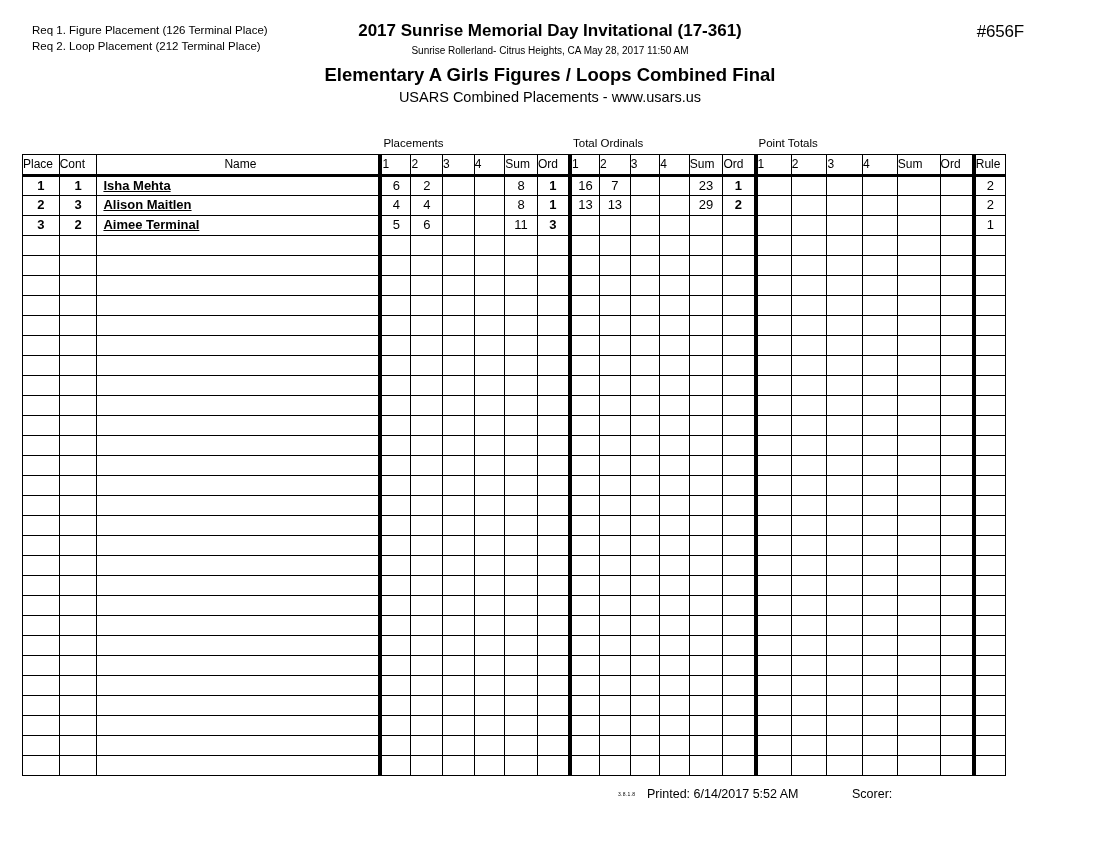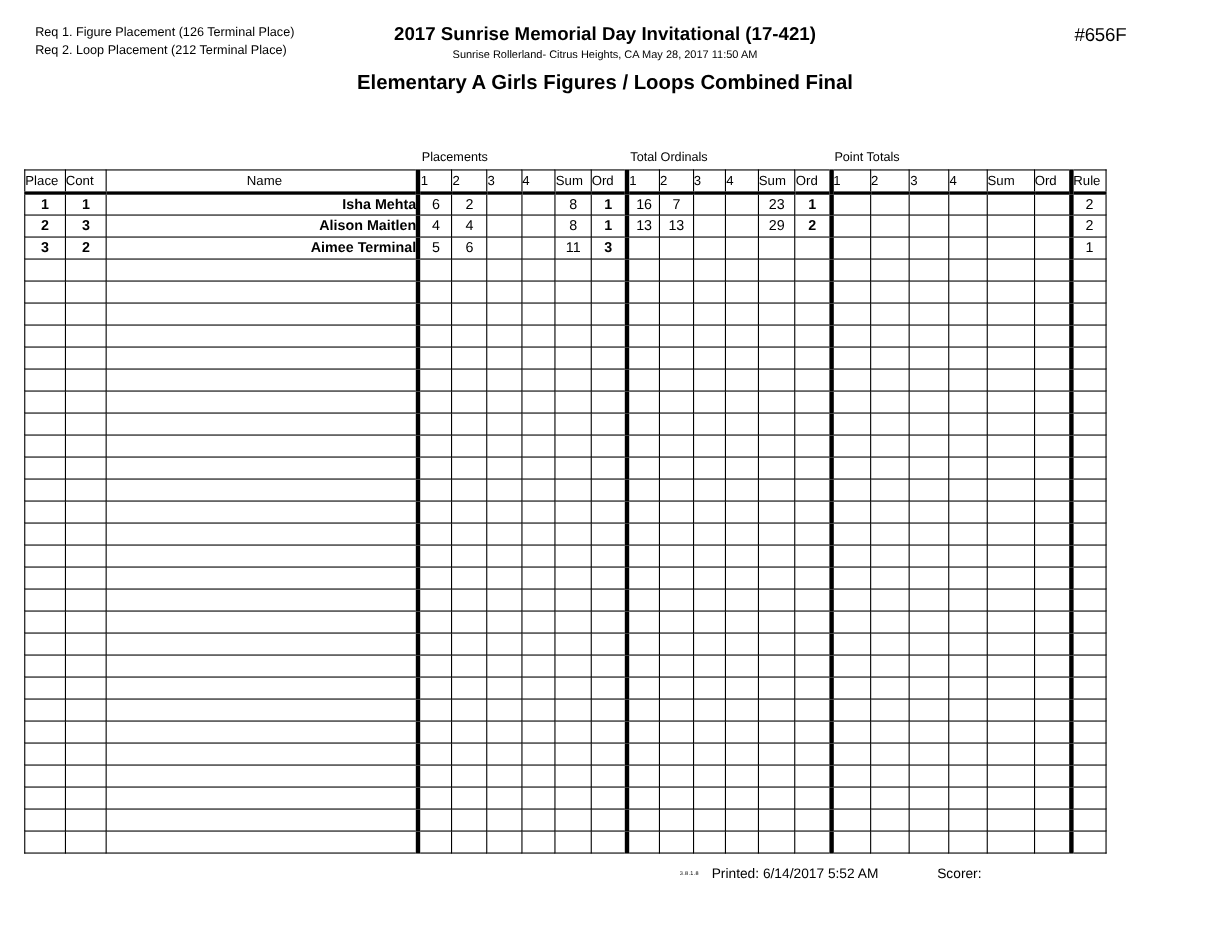--- a/index.html
+++ b/index.html
@@ -126,22 +126,23 @@
   
   tr.data-row td {
     border: 1px solid #000;
     height: 20px;
     text-align: center;
     vertical-align: middle;
     line-height: 18px;
     font-size: 13px;
   }
   tr.data-row td.name-cell {
-    text-align: right;
+    text-align: left;
     padding-left: 6px;
+    text-decoration: underline;
   }
   tr.data-row.filled td {
     font-weight: bold;
   }
   tr.data-row.filled td.num-plain {
     font-weight: normal;
   }
 
   
   td.thick-left  { border-left: 4px solid #000 !important; }
@@ -187,23 +188,24 @@
     <span class="req-label">Req 1.</span>
     <span>Figure Placement (126 Terminal Place)</span>
   </span>
   <span class="req-line">
     <span class="req-label">Req 2.</span>
     <span>Loop Placement (212 Terminal Place)</span>
   </span>
 </div>
 
 <div id="title-block">
-  <div id="event-title">2017 Sunrise Memorial Day Invitational (17-421)</div>
+  <div id="event-title">2017 Sunrise Memorial Day Invitational (17-361)</div>
   <div id="event-venue">Sunrise Rollerland- Citrus Heights, CA  May 28, 2017  11:50 AM</div>
   <div id="category-title">Elementary A Girls Figures / Loops Combined Final</div>
+  <div id="subtitle">USARS Combined Placements - www.usars.us</div>
 </div>
 
 <div id="doc-number">#656F</div>
 
 <div id="sheet">
   <table class="grid">
     <colgroup>
       <col style="width:36px">
       <col style="width:37px">
       <col style="width:278px">

